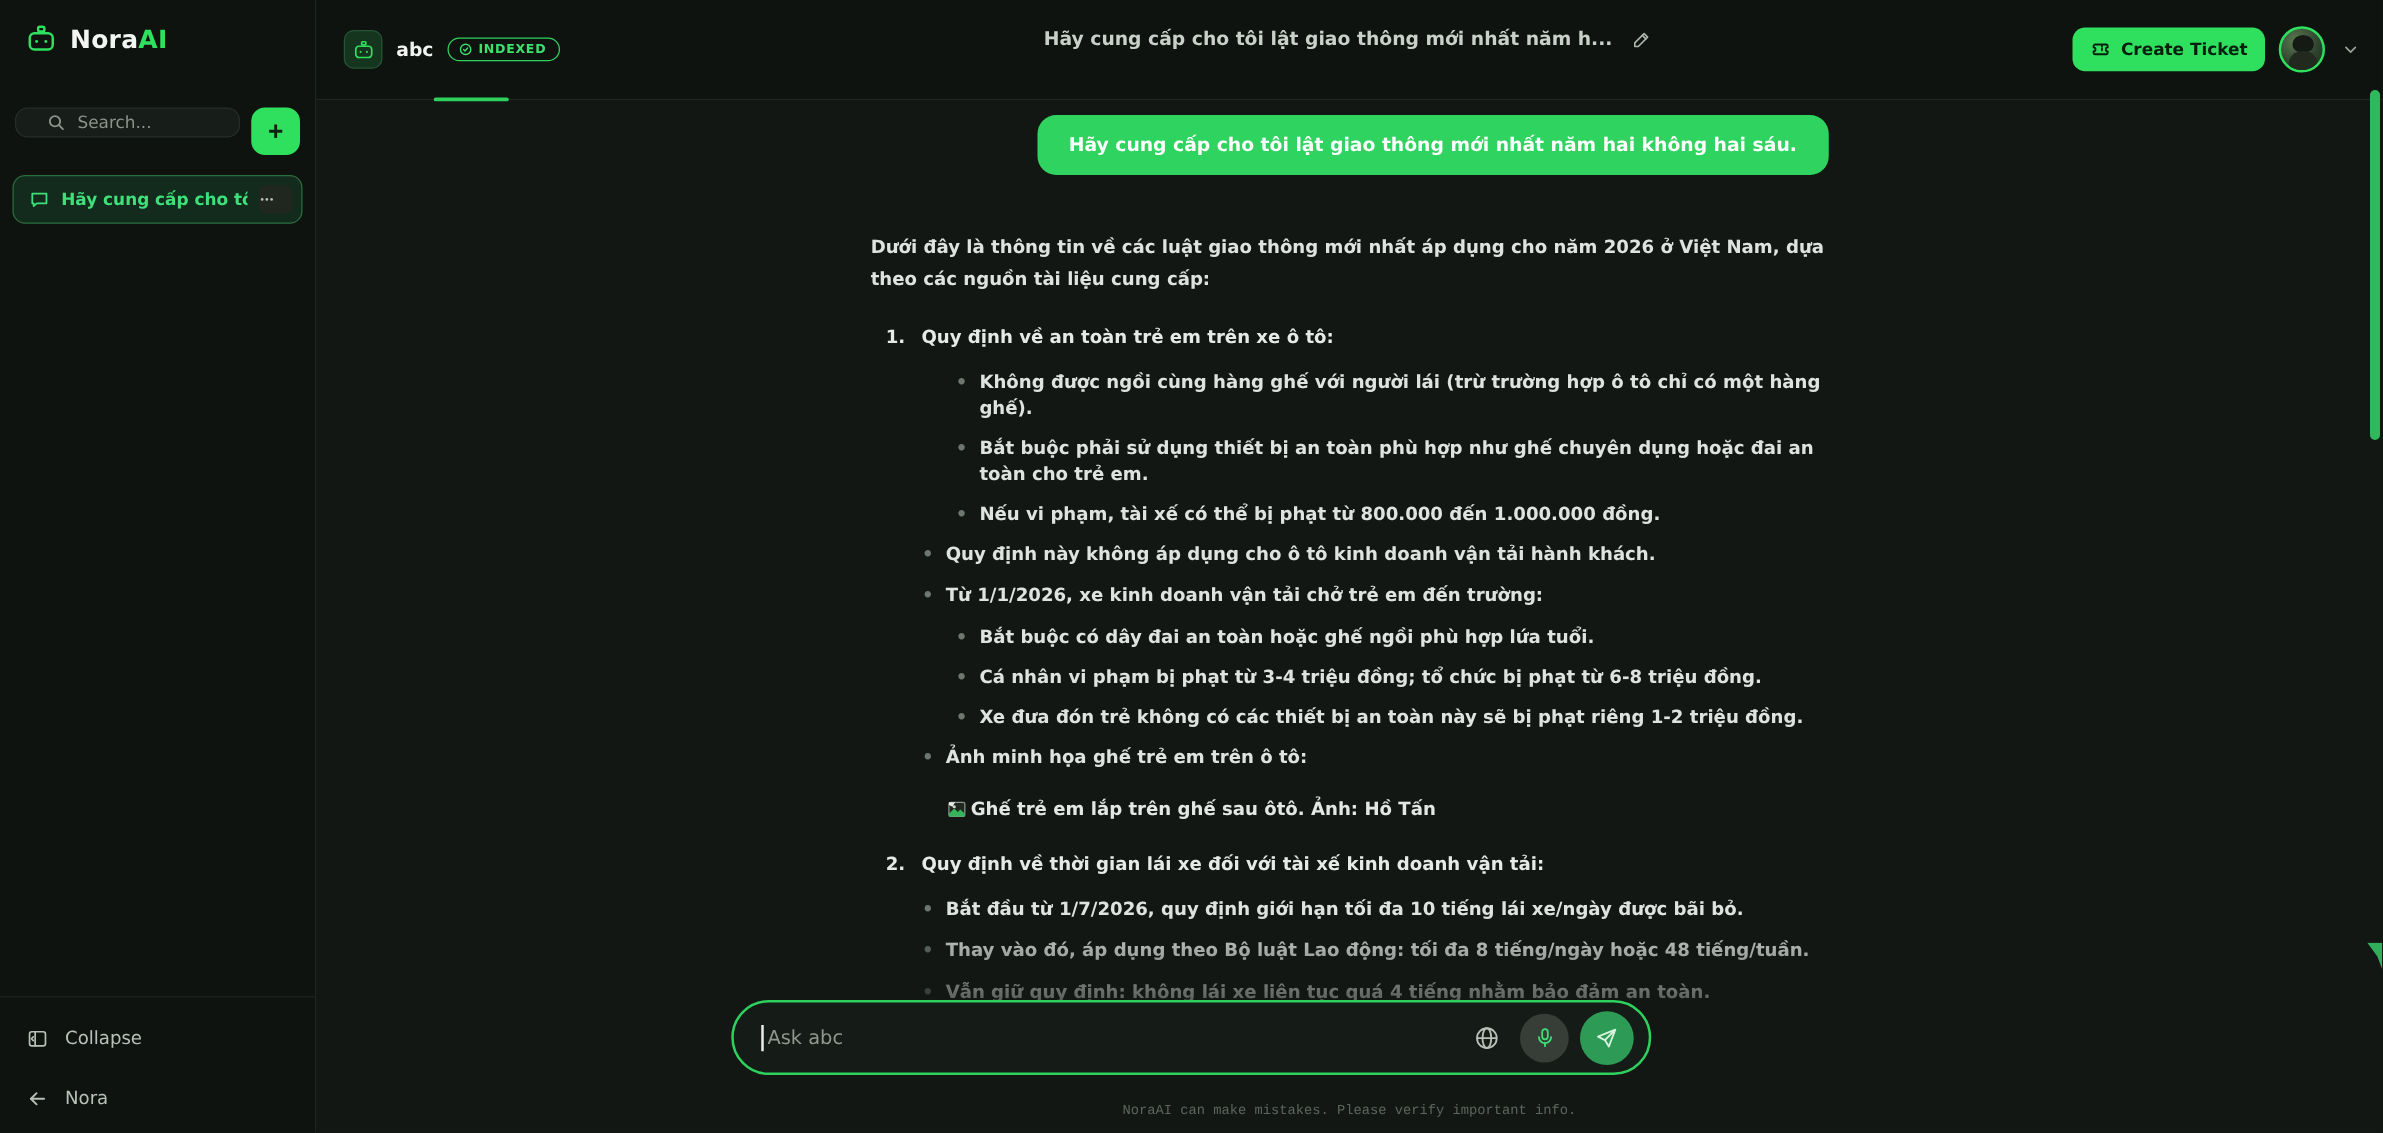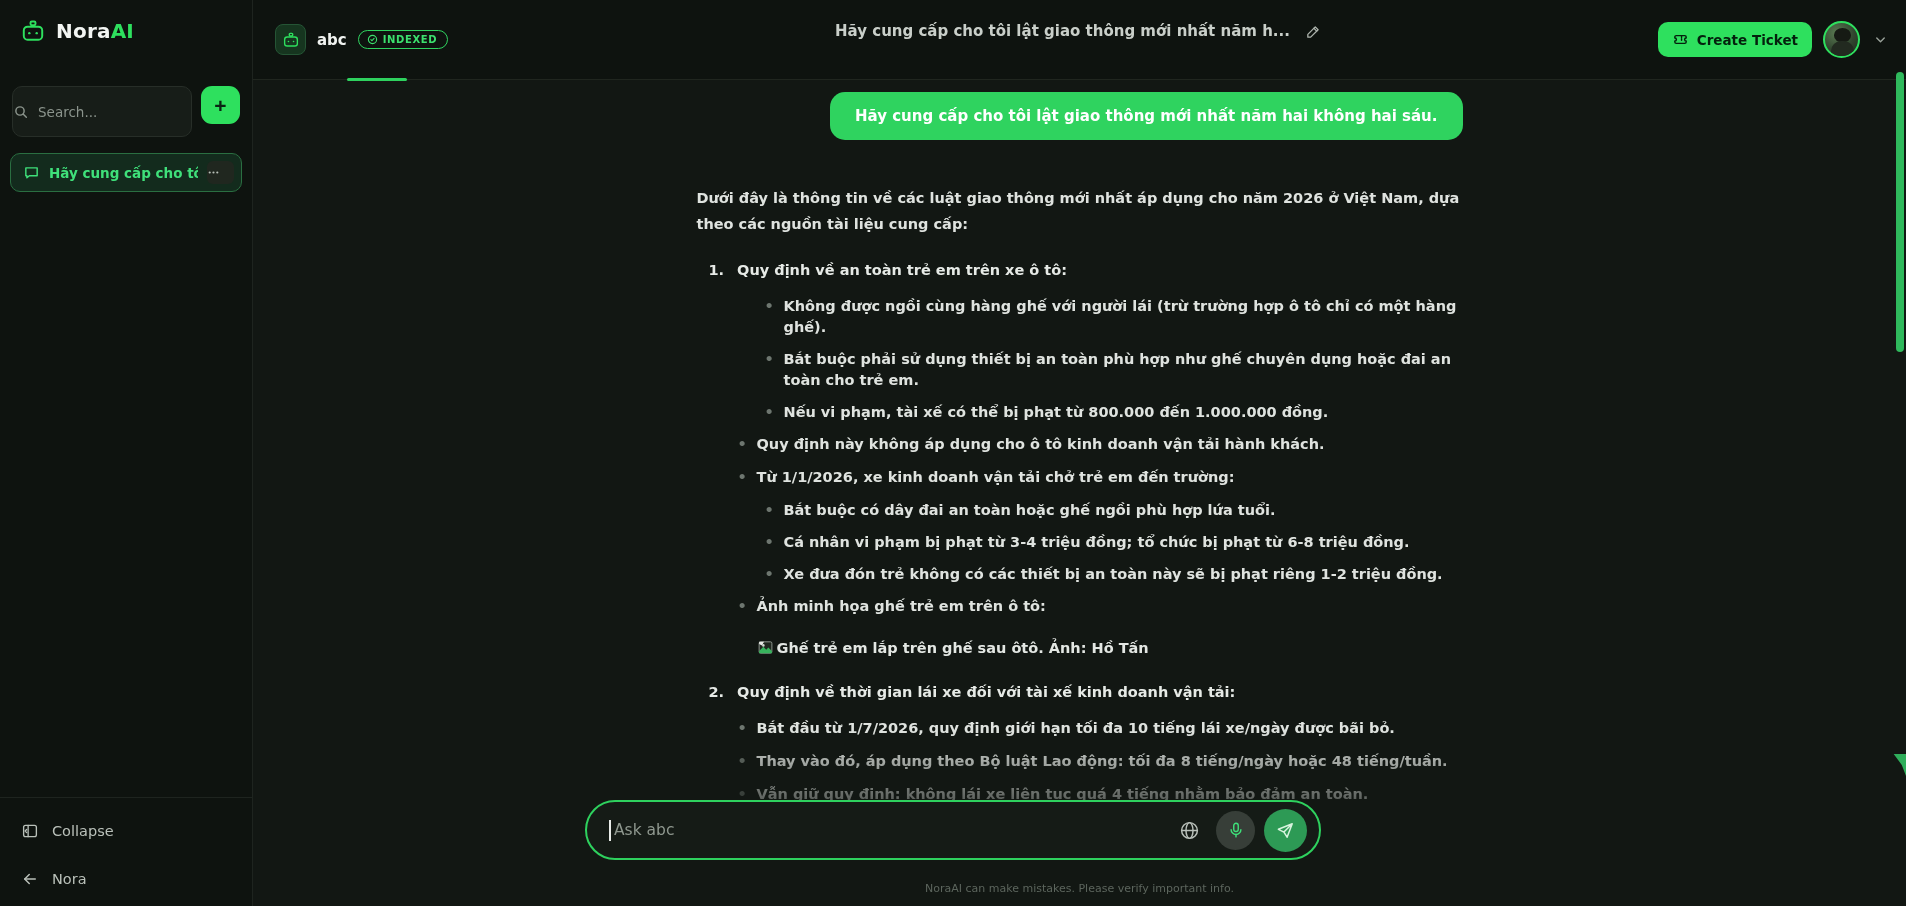--- a/index.html
+++ b/index.html
@@ -13,22 +13,22 @@
   svg { display:block; }
 
   
   .sidebar { position:absolute; left:0; top:0; width:253px; height:906px;
     background:#0e130f; border-right:1px solid #1e241f; display:flex; flex-direction:column; z-index:5;justify-content:center; }
   .logo-row { height:62px; padding:0 20px; display:flex; align-items:center; gap:10px; }
   .brand { font-size:20px; font-weight:bold; letter-spacing:.2px; }
   .brand .nora { color:#f2f5f2; }
   .brand .ai { color:#2ee05e; }
   .search-row { display:flex; gap:9px; padding:0 12px; margin-top:24px; }
-  .search-box { flex:1; height:51px; background:#171d18; border:1px solid #272e28; border-radius:10px;
-    display:flex; align-items:center; gap:9px; padding:0 0; }
+  .search-box { flex:1; height:24px; background:#171d18; border:1px solid #272e28; border-radius:10px;
+    display:flex; align-items:center; gap:9px; padding:0 24px; }
   .search-box span { color:#8b948c; font-size:13.5px; }
   .add-btn { width:39px; height:38px; background:#2ee05e; border-radius:11px; border:none; cursor:pointer;
     color:#0a2413; font-size:21px; font-weight:bold; display:flex; align-items:center; justify-content:center; line-height:1; }
   .chat-list { padding:16px 10px 0; }
   .chat-item { height:39px; background:#132b1d; border:1px solid #2a6e41; border-radius:10px;
     display:flex; align-items:center; gap:9px; padding:0 7px 0 12px; cursor:pointer; }
   .chat-item-label { color:#3fe07a; font-weight:bold; font-size:13.5px; flex:1;
     white-space:nowrap; overflow:hidden; }
   .more-btn { width:27px; height:23px; background:#20271f; border:none; border-radius:6px; color:#b7bfb7;
     font-size:13px; line-height:1; cursor:pointer; flex:none; }
@@ -92,21 +92,21 @@
   .caret { width:2px; height:21px; background:#e9ece9; margin-right:3px; flex:none; }
   .ask-input { flex:1; background:transparent; border:none; outline:none; color:#e9ece9;
     font-size:15.5px; font-family:inherit; min-width:0; }
   .ask-input::placeholder { color:#8f988f; }
   .icon-btn { background:none; border:none; cursor:pointer; padding:4px; flex:none; }
   .mic-btn { width:39px; height:39px; border-radius:50%; background:#373e38; border:none; cursor:pointer;
     display:flex; align-items:center; justify-content:center; margin-left:12px; flex:none; }
   .send-btn { width:43px; height:43px; border-radius:50%; background:#2d9a55; border:none; cursor:pointer;
     display:flex; align-items:center; justify-content:center; margin-left:9px; flex:none; }
   .disclaimer { position:absolute; left:253px; right:0; bottom:11px; text-align:center;
-    color:#5c655d; font-size:11px; z-index:6; }
+    color:#5c655d; font-size:11px; z-index:6;font-family:Liberation Mono, monospace; }
 
   
   .scroll-thumb { position:absolute; right:2px; top:72px; width:8px; height:280px;
     background:#2fb95c; border-radius:5px; z-index:8; cursor:pointer; }
   .corner-wedge { position:absolute; right:0; top:754px; width:14px; height:22px; background:#2fae5b;
     clip-path:polygon(12% 0, 100% 0, 100% 100%, 70% 50%); z-index:8; }
 </style>
 </head>
 <body>
 

